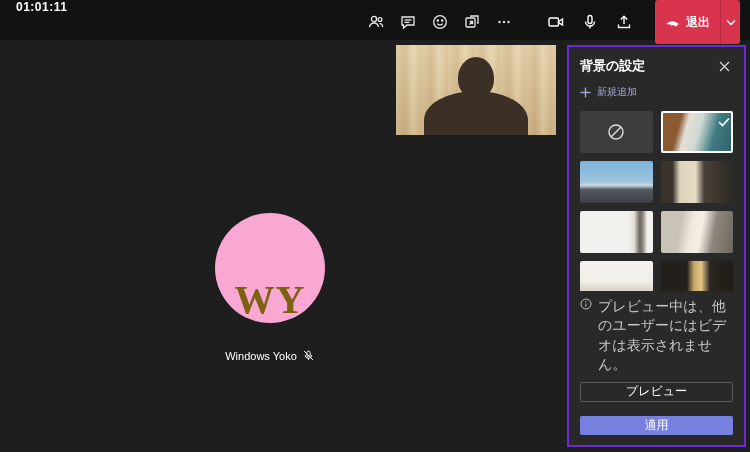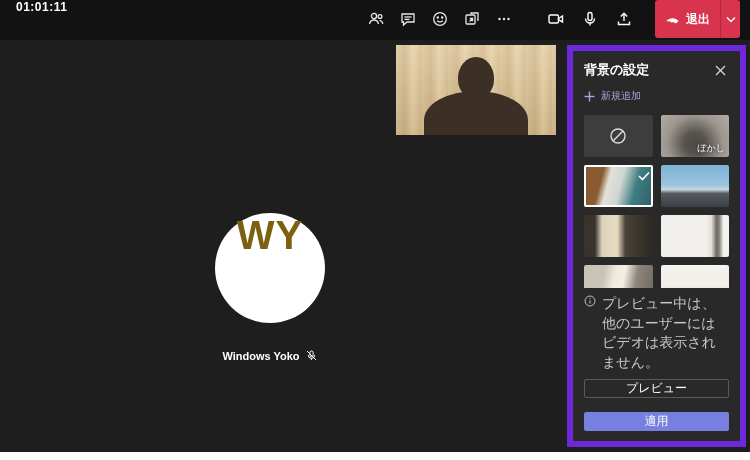--- a/index.html
+++ b/index.html
@@ -7,39 +7,39 @@
   .app { position:relative; width:750px; height:452px; background:#1e1e1e; overflow:hidden; }
 
   
   .topbar { position:absolute; top:0; left:0; right:0; height:40px; background:#121212; display:flex; align-items:flex-start; padding:0 10px 0 16px;font-weight:bold; }
   .timer { color:#ffffff; font-size:12px; letter-spacing:.5px; }
   .topbar-right { margin-left:auto; display:flex; align-items:center; }
   .tb-group { display:flex; align-items:center; gap:6px; margin-right:26px; }
   .tb-group2 { display:flex; align-items:center; gap:8px; margin-right:18px; }
   .icon-btn { width:26px; height:26px; display:flex; align-items:center; justify-content:center; border-radius:3px; cursor:pointer; }
   .icon-btn svg { display:block; }
-  .leave-wrap { display:flex; align-items:stretch; height:38px; }
+  .leave-wrap { display:flex; align-items:stretch; height:44px; }
   .leave-main { background:#d9344e; color:#fff; font-size:12px; display:flex; align-items:center; gap:6px; padding:0 10px; border-radius:3px 0 0 3px; cursor:pointer; }
   .leave-chevron { background:#d9344e; width:20px; display:flex; align-items:center; justify-content:center; border-left:1px solid #b52a40; border-radius:0 3px 3px 0; cursor:pointer; }
 
   
   .selfview { position:absolute; top:45px; right:194px; width:160px; height:90px; overflow:hidden;
     background:repeating-linear-gradient(90deg,#d8c094 0px,#cdb183 9px,#e2cda3 17px,#d1b688 26px); }
   .selfview::after { content:""; position:absolute; inset:0; background:linear-gradient(180deg,rgba(255,246,225,.25),rgba(120,95,60,.12)); }
   .sil-head { position:absolute; left:50%; top:12px; transform:translateX(-50%); width:36px; height:42px; border-radius:50% 50% 46% 46%; background:#3b2f26; z-index:2; }
   .sil-torso { position:absolute; left:50%; bottom:-14px; transform:translateX(-50%); width:104px; height:58px; border-radius:50% 50% 0 0; background:#3b2f26; z-index:2; }
 
-  .avatar { position:absolute; left:215px; top:213px; width:110px; height:110px; border-radius:50%; background:#ffffff; display:flex; align-items:flex-start; justify-content:center; }
+  .avatar { position:absolute; left:215px; top:213px; width:110px; height:110px; border-radius:50%; background:#f9a8d4; display:flex; align-items:flex-end; justify-content:center;font-family:Liberation Serif, serif; }
   .avatar span { font-size:40px; font-weight:700; color:#7c6110; letter-spacing:1px; }
 
   .nameplate { position:absolute; left:150px; top:349px; width:240px; display:flex; align-items:center; justify-content:center; gap:5px; }
-  .nameplate span { color:#ffffff; font-size:11px;font-weight:bold; }
+  .nameplate span { color:#ffffff; font-size:11px; }
 
   
-  .panel { position:absolute; top:45px; right:4px; width:179px; height:402px; background:#292929; border:6px solid #6d28d9; padding:10px 11px 10px 11px; display:flex; flex-direction:column; }
+  .panel { position:absolute; top:45px; right:4px; width:179px; height:402px; background:#292929; border:2px solid #6d28d9; padding:10px 11px 10px 11px; display:flex; flex-direction:column; }
   .panel-header { display:flex; align-items:center; justify-content:space-between; height:20px; }
   .panel-title { color:#ffffff; font-size:13px; font-weight:700; }
   .close-btn { width:18px; height:18px; display:flex; align-items:center; justify-content:center; cursor:pointer; }
   .add-new { display:flex; align-items:center; gap:6px; margin-top:10px; height:16px; cursor:pointer; }
   .add-new span { color:#a6a7dc; font-size:10px; }
 
   .thumb-grid { margin-top:12px; flex:1 1 auto; overflow:hidden; display:grid; grid-template-columns:1fr 1fr; grid-auto-rows:42px; gap:8px; }
   .tile { position:relative; border-radius:2px; overflow:hidden; cursor:pointer; }
   .tile.selected { outline:2px solid #ffffff; outline-offset:-2px; }
   .tile-label { position:absolute; right:4px; bottom:2px; color:#ffffff; font-size:9px; text-shadow:0 0 3px rgba(0,0,0,.8); }
@@ -184,23 +184,20 @@
       <span>新規追加</span>
     </div>
 
     <div class="thumb-grid">
       <div class="tile t-none">
         <svg width="20" height="20" viewBox="0 0 20 20" fill="none" stroke="#dddddd" stroke-width="1.4">
           <circle cx="10" cy="10" r="7"></circle>
             <line x1="5.3" y1="14.7" x2="14.7" y2="5.3"></line>
         </svg>
       </div>
-      <div class="tile t-blur">
-        <span class="tile-label">ぼかし</span>
-      </div>
       <div class="tile t-office selected">
         <span class="check">
           <svg width="12" height="10" viewBox="0 0 12 10" fill="none" stroke="#ffffff" stroke-width="1.6">
             <path d="M1 5l3.5 3.5L11 1.5"></path>
           </svg>
         </span>
       </div>
       <div class="tile t-city"></div>
       <div class="tile t-darkroom"></div>
       <div class="tile t-whiteroom"></div>

